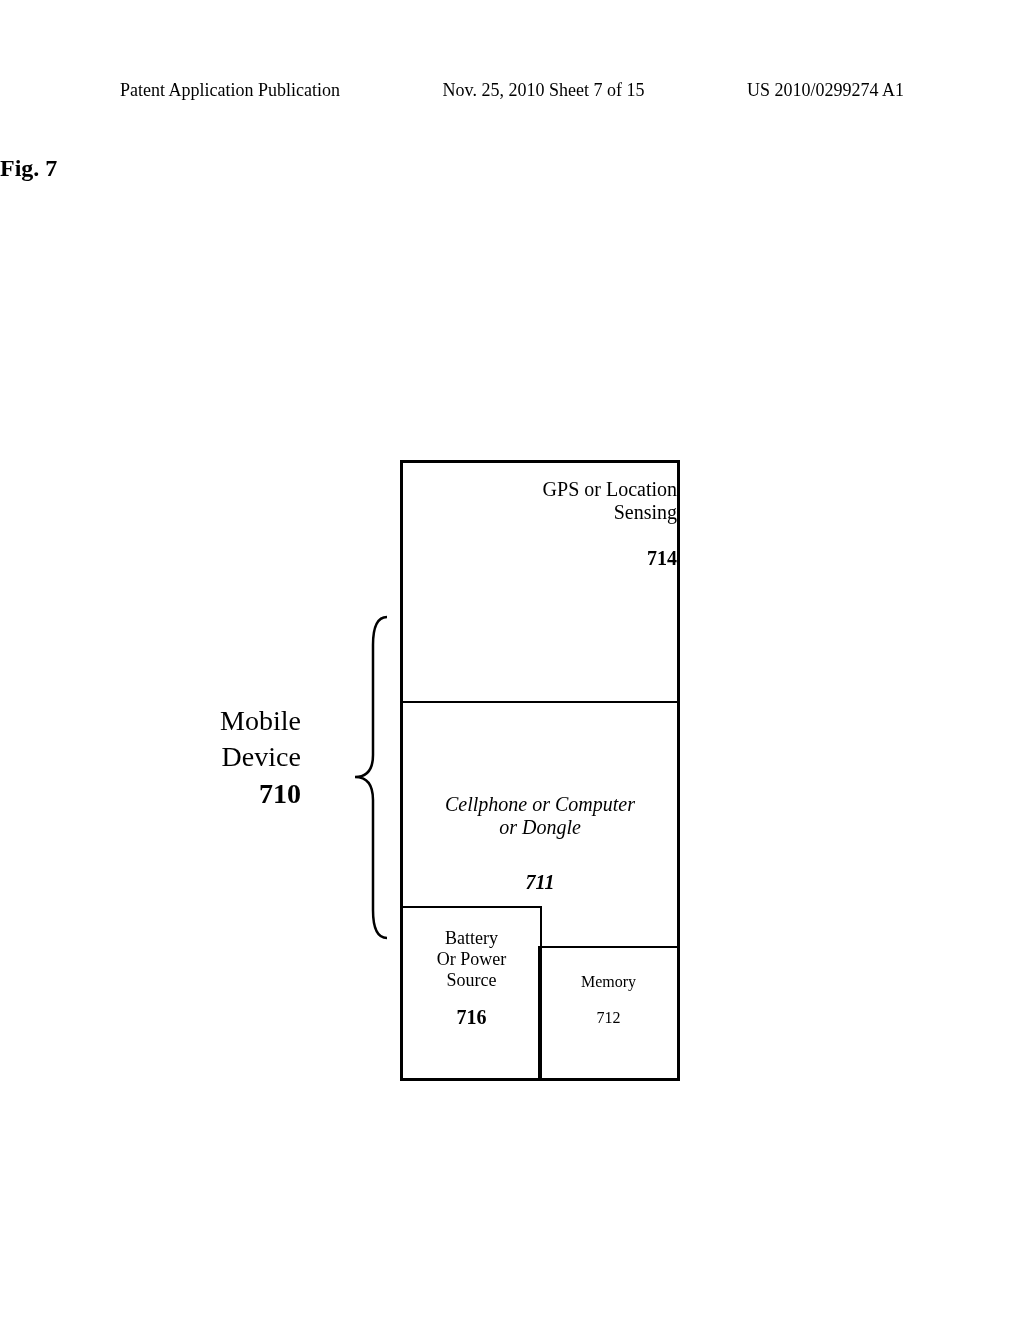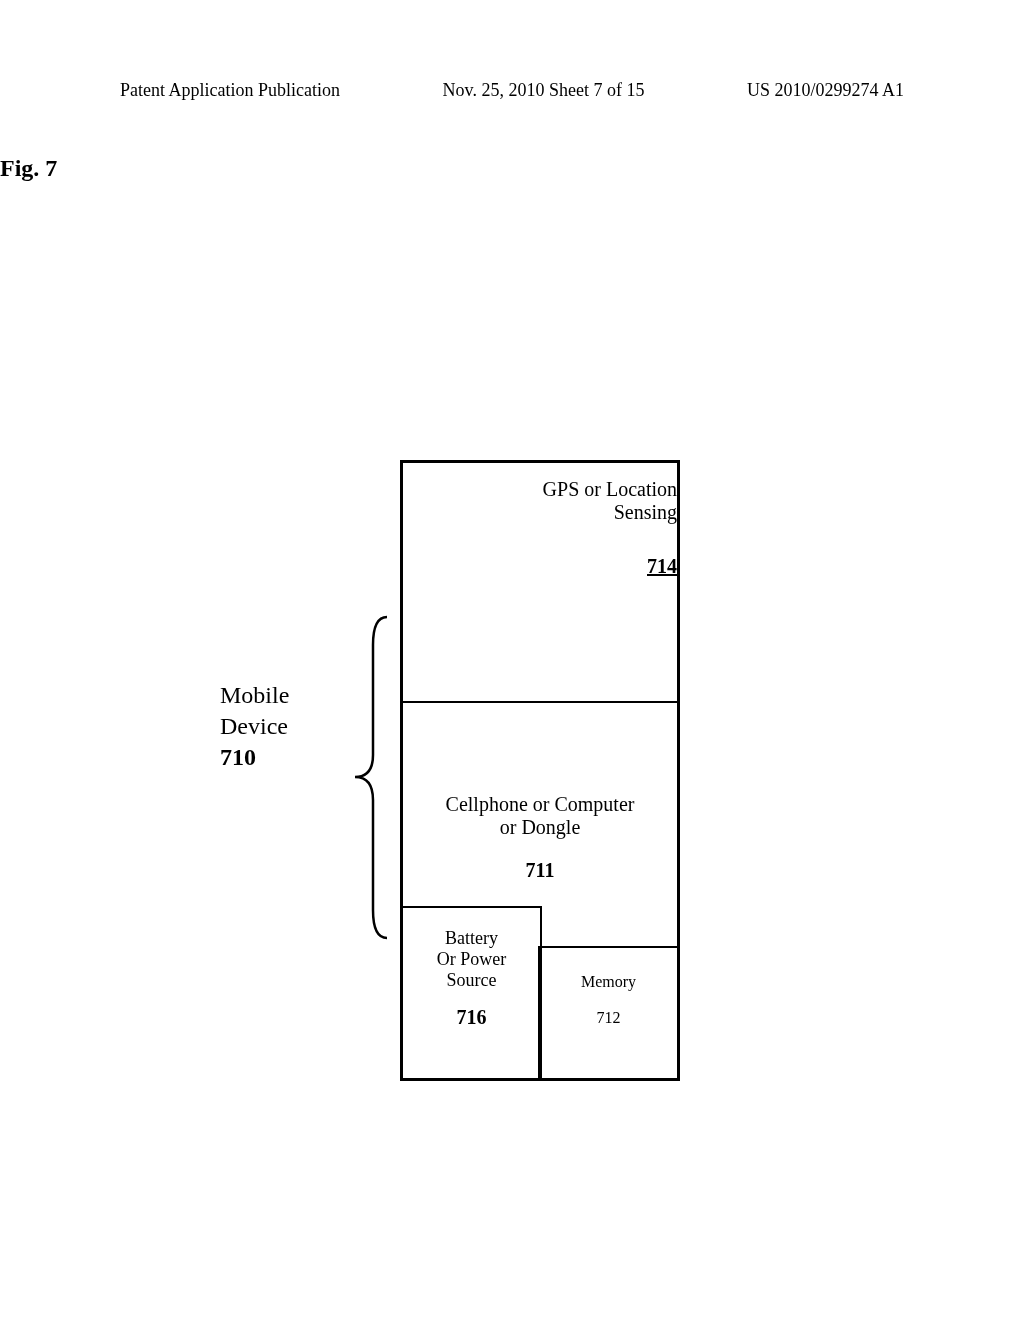--- a/index.html
+++ b/index.html
@@ -48,25 +48,25 @@
     }
     
     .diagram-container {
       position: absolute;
       top: 460px;
       left: 220px;
     }
     
     .mobile-device-label {
       position: absolute;
-      top: 220px;
+      top: 243px;
       left: 0;
-      font-size: 24px;
-      font-family: "Times New Roman", serif;
-      text-align: left;
+      font-size: 28px;
+      font-family: "Times New Roman", serif;
+      text-align: right;
       line-height: 1.3;
     }
     
     .mobile-device-label .ref-num {
       font-weight: bold;
     }
     
     .brace {
       position: absolute;
       top: 155px;
@@ -87,41 +87,41 @@
       border-bottom: 2px solid black;
       text-align: right;
       padding-top: 15px;
       font-size: 20px;
       font-family: "Times New Roman", serif;
       box-sizing: border-box;
     }
     
     .gps-box .ref-num {
       font-weight: bold;
-      margin-top: 31px;
-      display: block;
-      text-decoration: underline;
+      margin-top: 23px;
+      display: block;
     }
     
     .cellphone-box {
       height: 375px;
       text-align: center;
       font-size: 20px;
       font-family: "Times New Roman", serif;
       position: relative;
       box-sizing: border-box;
     }
     
     .cellphone-text {
       padding-top: 90px;
+      font-style: italic;
     }
     
     .cellphone-text .ref-num {
       font-weight: bold;
-      margin-top: 20px;
+      margin-top: 32px;
       display: block;
     }
     
     .battery-box {
       position: absolute;
       left: -3px;
       bottom: -3px;
       width: 142px;
       height: 175px;
       border: 2px solid black;

